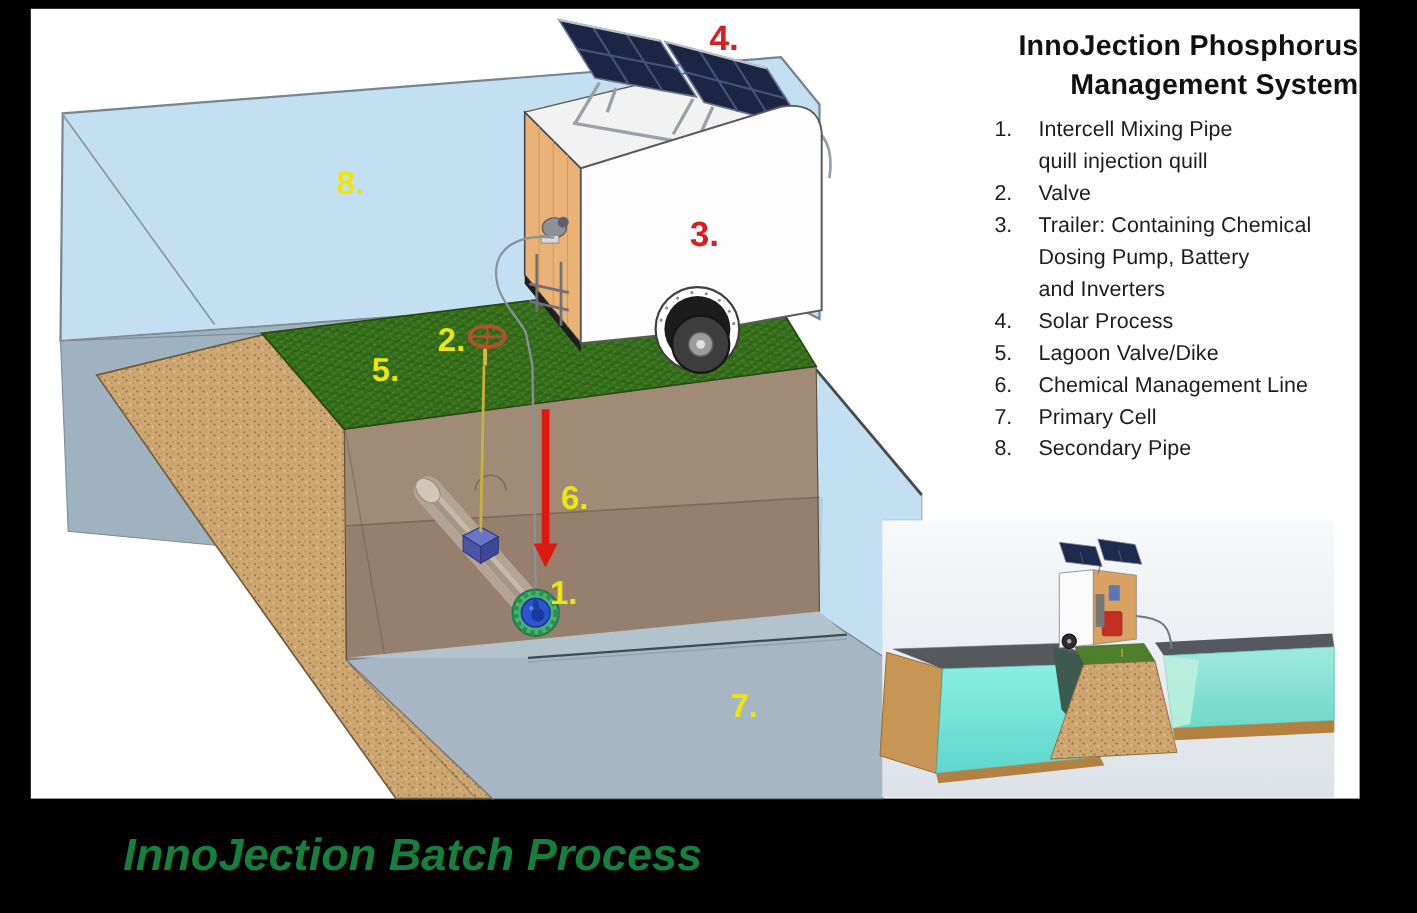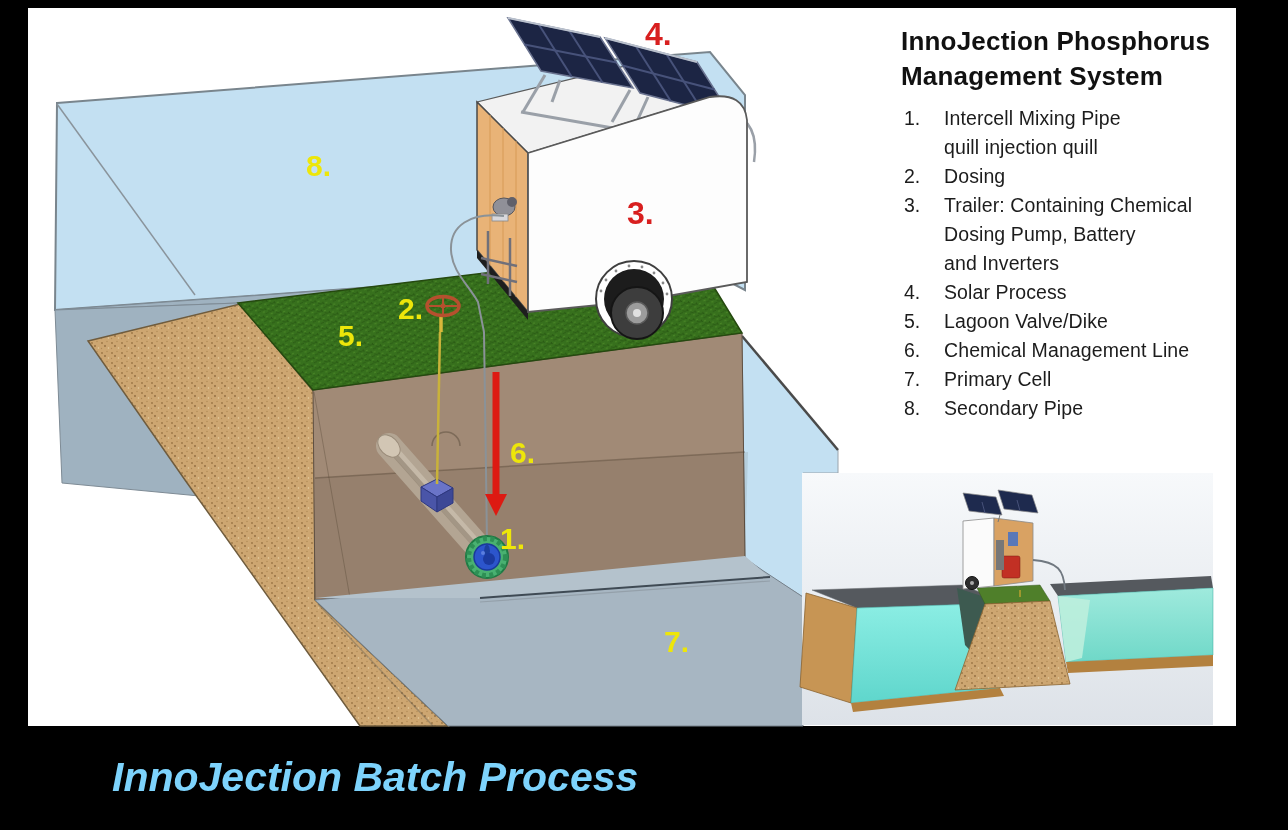--- a/index.html
+++ b/index.html
@@ -3,28 +3,28 @@
 <meta charset="utf-8">
 <style>
   html,body{margin:0;padding:0;background:#000;}
   .stage{position:relative;width:1288px;height:830px;background:#000;overflow:hidden;
          font-family:"Liberation Sans",sans-serif;}
   .scene{position:absolute;left:0;top:0;}
   .mk{font-family:"Liberation Sans",sans-serif;font-weight:700;font-size:30px;}
   .mk.y{fill:#ede60a;}
   .mk.r{fill:#d81f1f;font-size:32px;}
   .legend{position:absolute;left:901px;top:24px;width:334px;color:#141414;}
-  .legend-title{font-weight:700;font-size:26px;line-height:35px;text-align:left;
+  .legend-title{font-weight:700;font-size:26px;line-height:35px;text-align:right;
                 white-space:pre-line;letter-spacing:0.2px;color:#111;}
   .legend-list{margin-top:10px;}
   .li{display:flex;font-size:19.5px;line-height:29px;color:#1c1c1c;}
   .li .num{flex:none;width:40px;padding-left:3px;}
   .li .lbl{flex:1;white-space:pre-line;letter-spacing:0.1px;}
   .footer-title{position:absolute;left:112px;top:754px;font-size:41px;font-weight:700;
-                font-style:italic;color:#7dd3fc;white-space:nowrap;}
+                font-style:italic;color:#15803d;white-space:nowrap;}
 </style>
 </head>
 <body>
 
 <div class="stage">
 
   <svg class="scene" width="1288" height="830" viewBox="0 0 1288 830">
     <defs>
       <pattern id="grassTex" width="8" height="8" patternUnits="userSpaceOnUse" patternTransform="rotate(10)">
         <rect width="8" height="8" fill="#37701d"></rect>
@@ -258,21 +258,21 @@
     <div class="legend-title">InnoJection Phosphorus
 Management System</div>
     <div class="legend-list">
       <div class="li">
         <span class="num">1.</span>
         <span class="lbl">Intercell Mixing Pipe
 quill injection quill</span>
       </div>
       <div class="li">
         <span class="num">2.</span>
-        <span class="lbl">Dosing</span>
+        <span class="lbl">Valve</span>
       </div>
       <div class="li">
         <span class="num">3.</span>
         <span class="lbl">Trailer: Containing Chemical
 Dosing Pump, Battery
 and Inverters</span>
       </div>
       <div class="li">
         <span class="num">4.</span>
         <span class="lbl">Solar Process</span>

